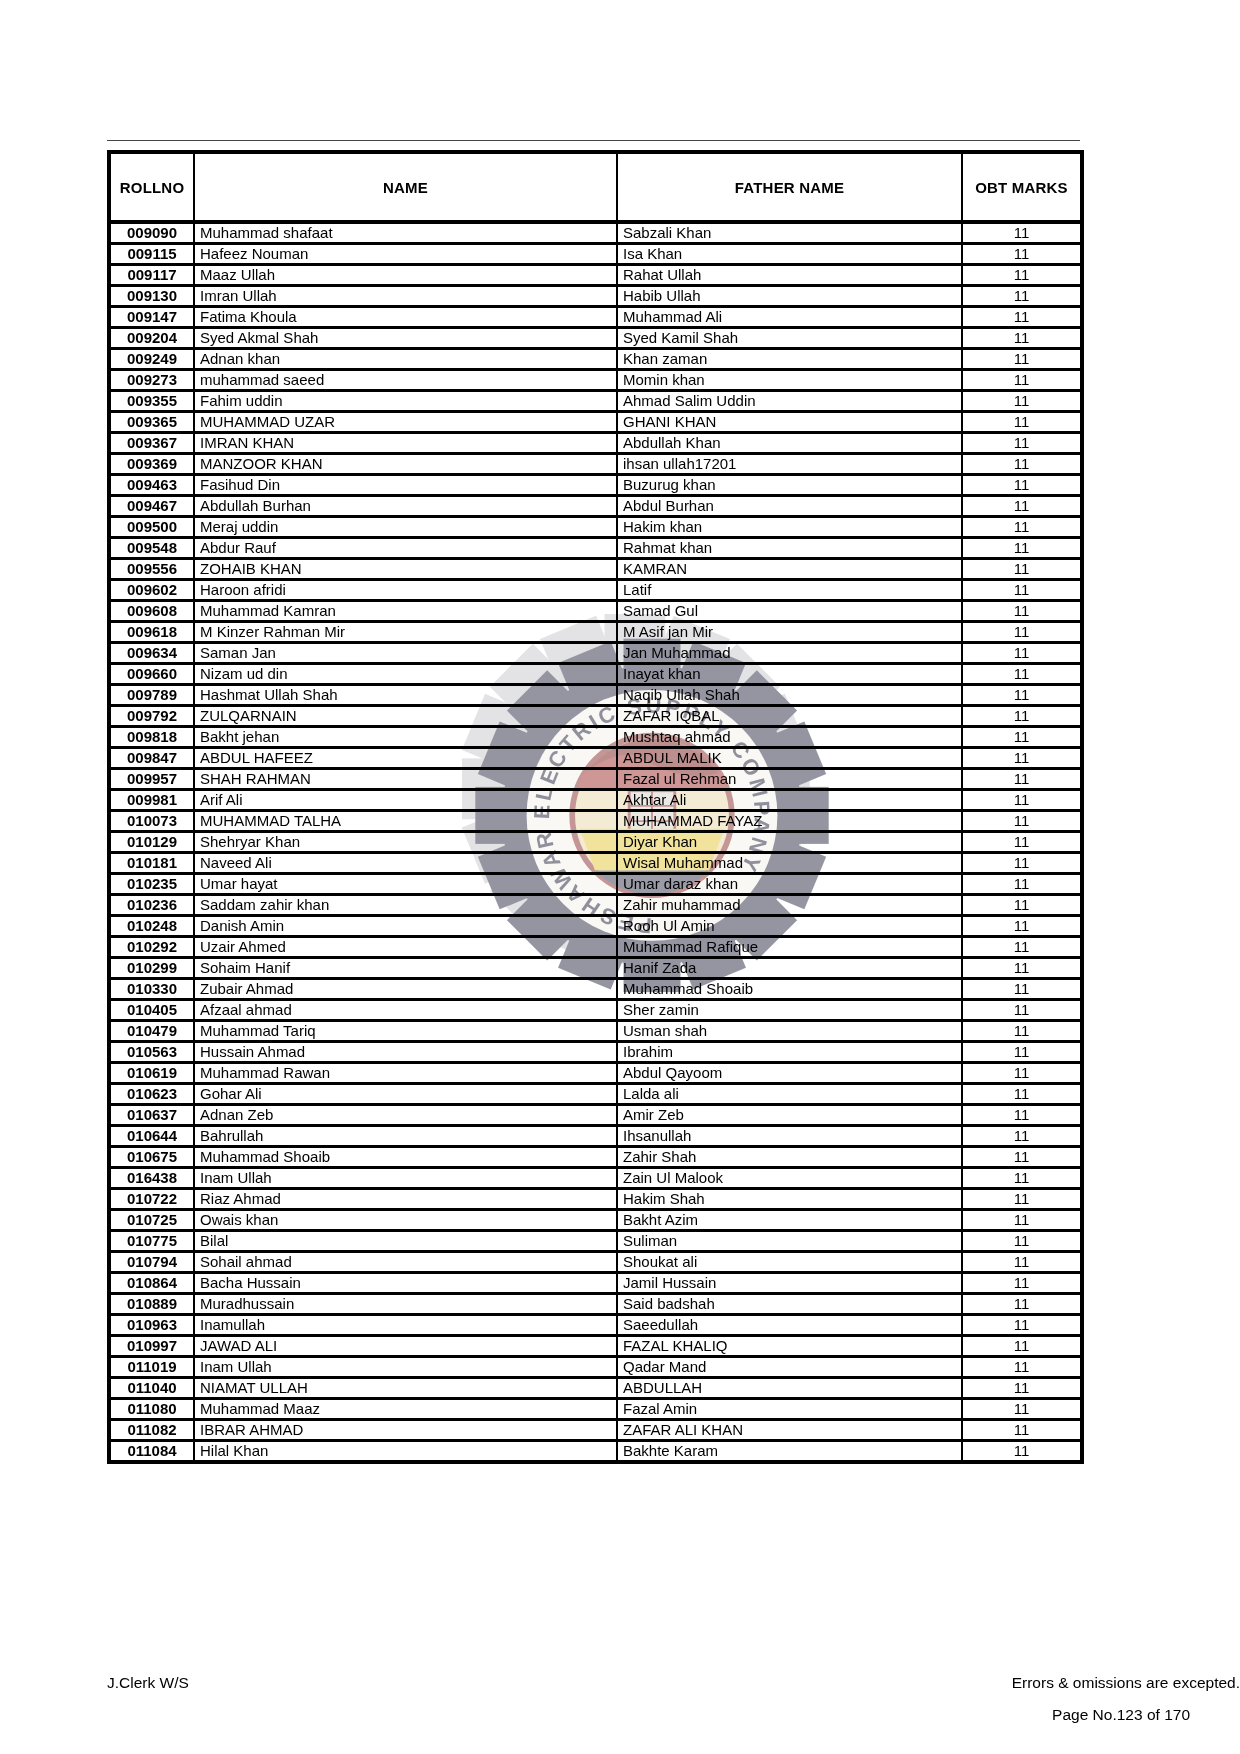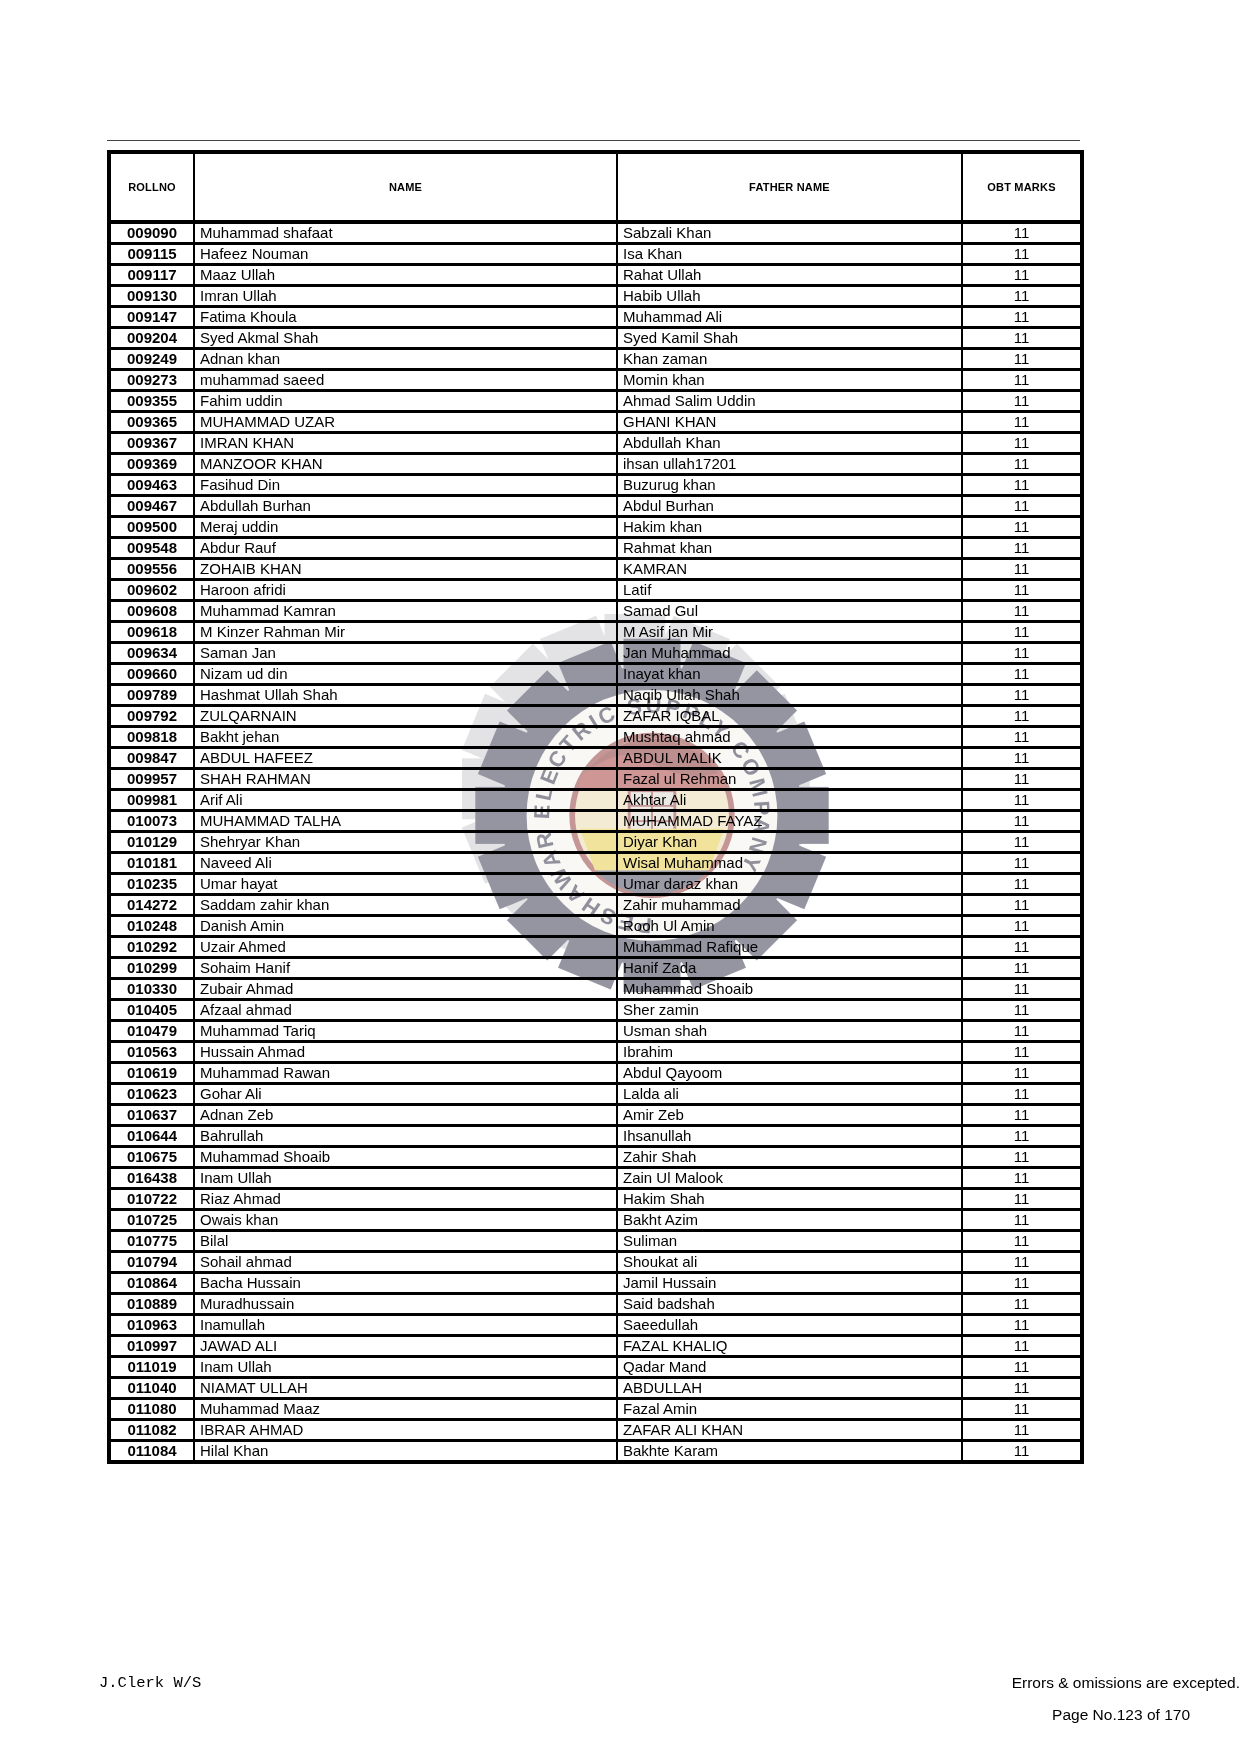--- a/index.html
+++ b/index.html
@@ -26,39 +26,39 @@
     position:absolute;left:107px;top:150px;width:973px;
     border-collapse:collapse;table-layout:fixed;
     z-index:1;background:transparent;
   }
   table.results th, table.results td{
     border:2px solid #000;
     overflow:hidden;white-space:nowrap;
   }
   table.results{border:4px solid #000;}
   table.results th{
-    height:64px;font-size:11px;font-weight:bold;
+    height:64px;font-size:15px;font-weight:bold;
     text-align:center;vertical-align:middle;
     border-bottom:4px solid #000;
     letter-spacing:0.2px;
   }
   table.results td{
     height:18px;font-size:15px;line-height:18px;
     padding:0 5px;border-top-width:3px;border-bottom-width:3px;
     vertical-align:middle;
   }
   td.c-rollno{font-weight:bold;text-align:center;}
   td.c-name, td.c-father{text-align:left;}
   td.c-marks{text-align:center;}
   
   .footer{
     position:absolute;left:0;right:0;top:1674px;height:22px;
     font-size:15.5px;z-index:1;
   }
-  .footer .f-left{position:absolute;left:99px;font-family:Liberation Mono, monospace;}
+  .footer .f-left{position:absolute;left:107px;}
   .footer .f-center{position:absolute;left:0;right:0;text-align:right;}
   .footer .f-right{position:absolute;right:50px;margin-top:32px;}
 </style>
 </head>
 <body>
 
 <div class="page">
 
   <div class="top-rule"></div>
 
@@ -312,21 +312,21 @@
       <td class="c-father">Wisal Muhammad</td>
       <td class="c-marks">11</td>
     </tr>
         <tr>
       <td class="c-rollno">010235</td>
       <td class="c-name">Umar hayat</td>
       <td class="c-father">Umar daraz khan</td>
       <td class="c-marks">11</td>
     </tr>
         <tr>
-      <td class="c-rollno">014272</td>
+      <td class="c-rollno">010236</td>
       <td class="c-name">Saddam zahir khan</td>
       <td class="c-father">Zahir muhammad</td>
       <td class="c-marks">11</td>
     </tr>
         <tr>
       <td class="c-rollno">010248</td>
       <td class="c-name">Danish Amin</td>
       <td class="c-father">Rooh Ul Amin</td>
       <td class="c-marks">11</td>
     </tr>

